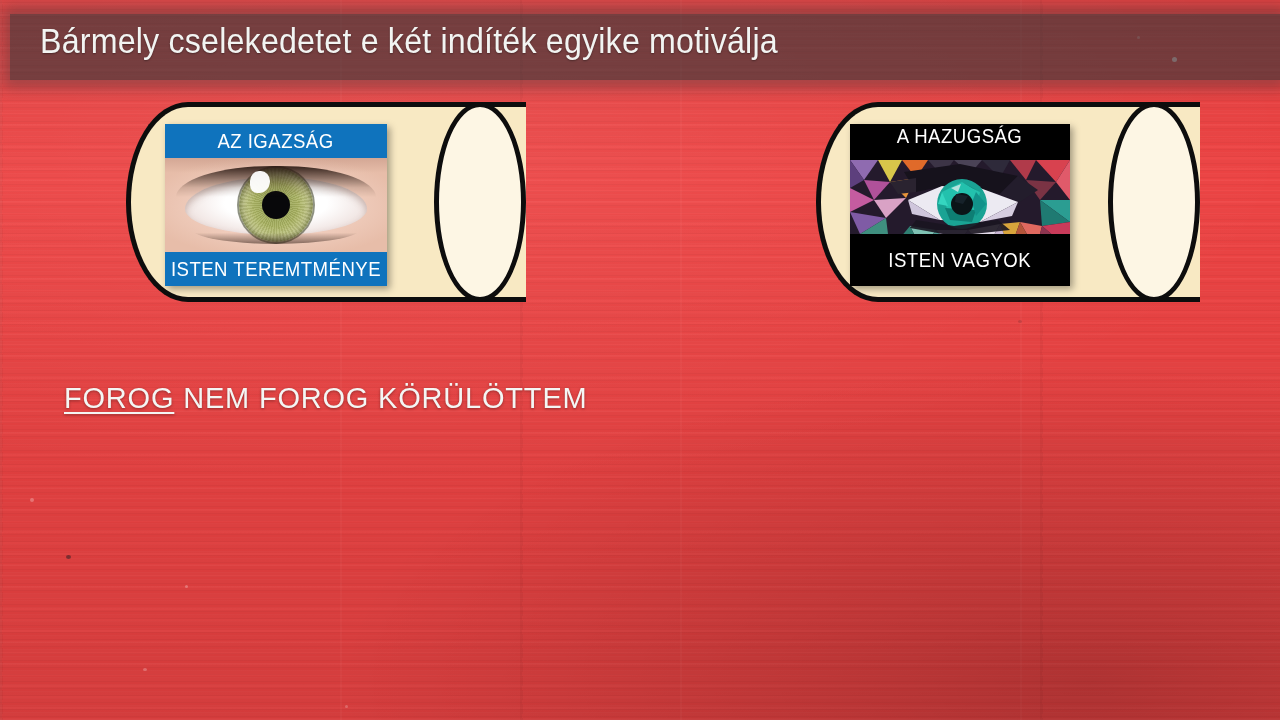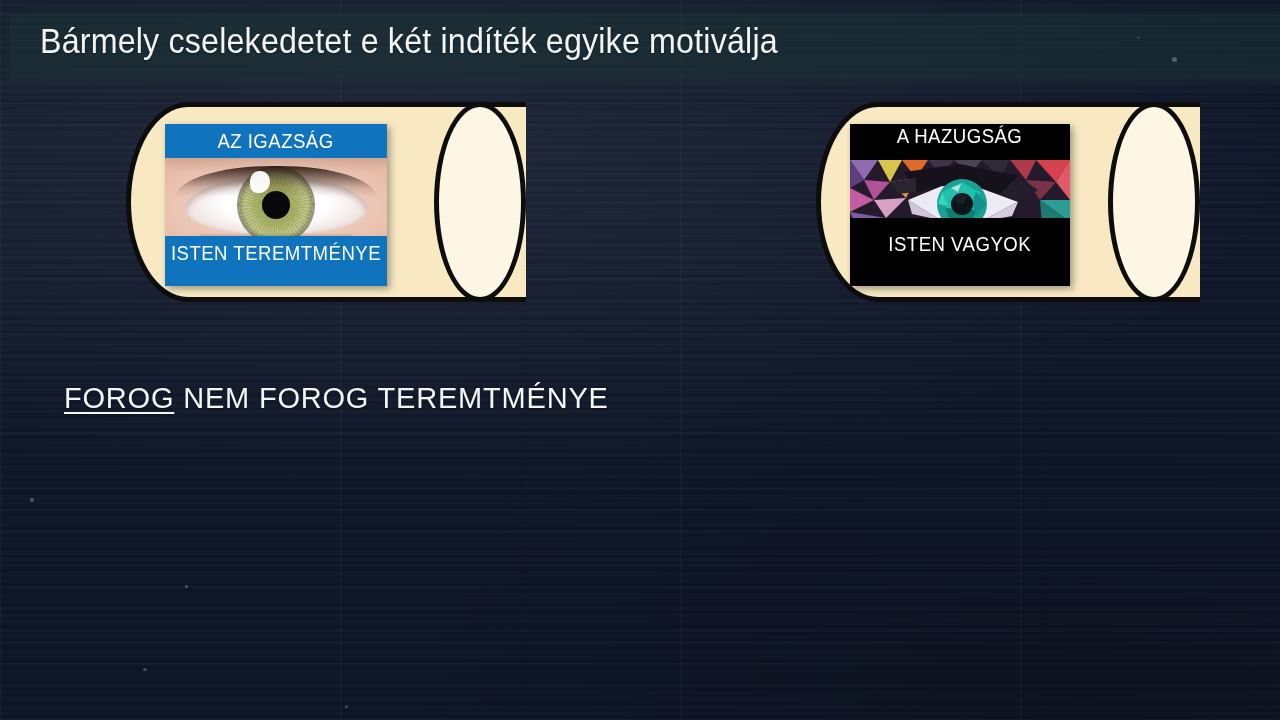--- a/index.html
+++ b/index.html
@@ -11,21 +11,21 @@
     font-family: "Liberation Sans", sans-serif;
     background-color: #3c6370;
     position: relative;
   }
 
   
   #slide {
     position: absolute;
     inset: 0;
     width: 1280px; height: 720px;
-    background-color: #0f172a;
+    background-color: #ef4444;
     overflow: hidden;
   }
   .bg-grain {
     position: absolute; inset: 0;
     background-image:
       repeating-linear-gradient(
         0deg,
         rgba(255,255,255,0.030) 0px,
         rgba(255,255,255,0.030) 1px,
         rgba(0,0,0,0.000) 1px,
@@ -129,21 +129,21 @@
     align-items: center;
     justify-content: center;
     color: #ffffff;
     font-size: 20px;
     letter-spacing: .5px;
     font-stretch: condensed;
     white-space: nowrap;
   }
   .pic-band span { transform: scaleX(0.93); display:inline-block; }
   .band-top    { top: 0; }
-  .band-bottom { bottom: 16px; }
+  .band-bottom { bottom: 0; }
 
   .pic-card.truth  { background: #0f73bd; }
   .pic-card.truth .pic-band { background: #0f73bd; }
   .pic-card.lie    { background: #000000; }
   .pic-card.lie .pic-band   { background: #000000; }
 
   .pic-photo {
     position: absolute;
     left: 0; width: 100%;
     overflow: hidden;
@@ -364,16 +364,16 @@
       </div>
       <div class="pic-band band-bottom" style="height:52px;">
         <span>ISTEN VAGYOK</span>
       </div>
     </div>
   </div>
 
 
 
   <div class="sub-line" style="left:64px; top:382px;">
-    <span class="u">FOROG</span><span> NEM FOROG TEREMTMÉNYE</span>
+    <span class="u">FOROG</span><span> NEM FOROG KÖRÜLÖTTEM</span>
   </div>
 
 </div>
 
 </body></html>

